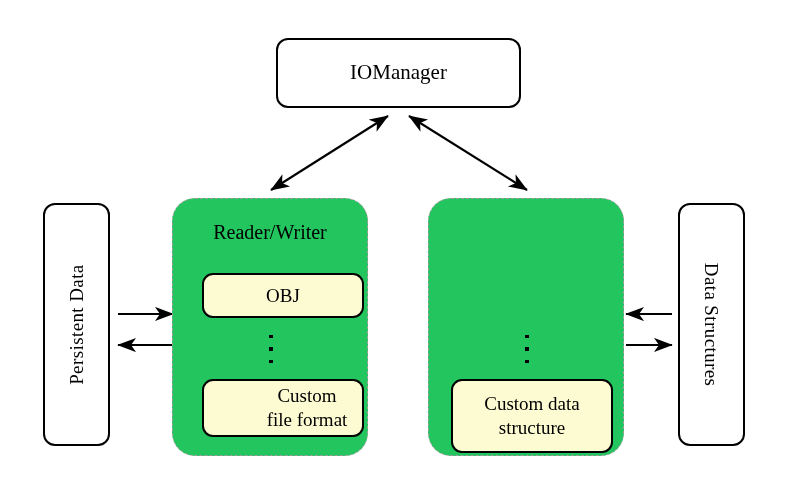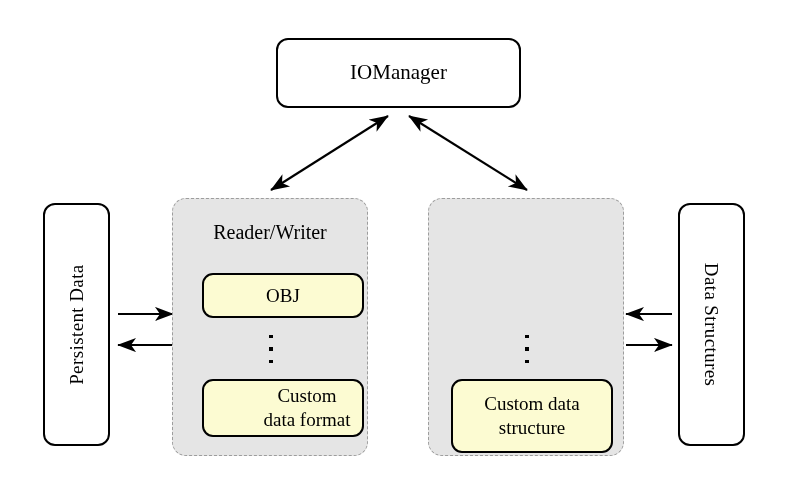--- a/index.html
+++ b/index.html
@@ -47,23 +47,23 @@
     font-size: 19px;
     letter-spacing: 0.4px;
   }
   .rot-ccw { transform: rotate(-90deg); }
   .rot-cw  { transform: rotate(90deg); }
 
   
   .group {
     position: absolute;
     box-sizing: border-box;
-    background: #e5e5e5;
+    background: #22c55e;
     border: 1.6px dashed #9d9d9d;
-    border-radius: 14px;
+    border-radius: 23px;
   }
   .group-title {
     position: absolute;
     left: 0;
     right: 0;
     text-align: center;
     font-size: 20px;
     white-space: nowrap;
   }
 
@@ -159,21 +159,21 @@
 
     <div class="vdots" style="left:93px; top:136px; height:28px;">
       <span></span>
         <span></span>
         <span></span>
     </div>
 
     <div class="inner-box" style="left:17px; top:180px; width:162px; height:58px;padding-left:48px;">
       <span>
         <span>Custom</span><br>
-        <span>data format</span>
+        <span>file format</span>
       </span>
     </div>
   </div>
 
   <div class="group" style="left:428px; top:198px; width:196px; height:258px;">
 
 
 
     <div class="vdots" style="left:93px; top:136px; height:28px;">
       <span></span>

